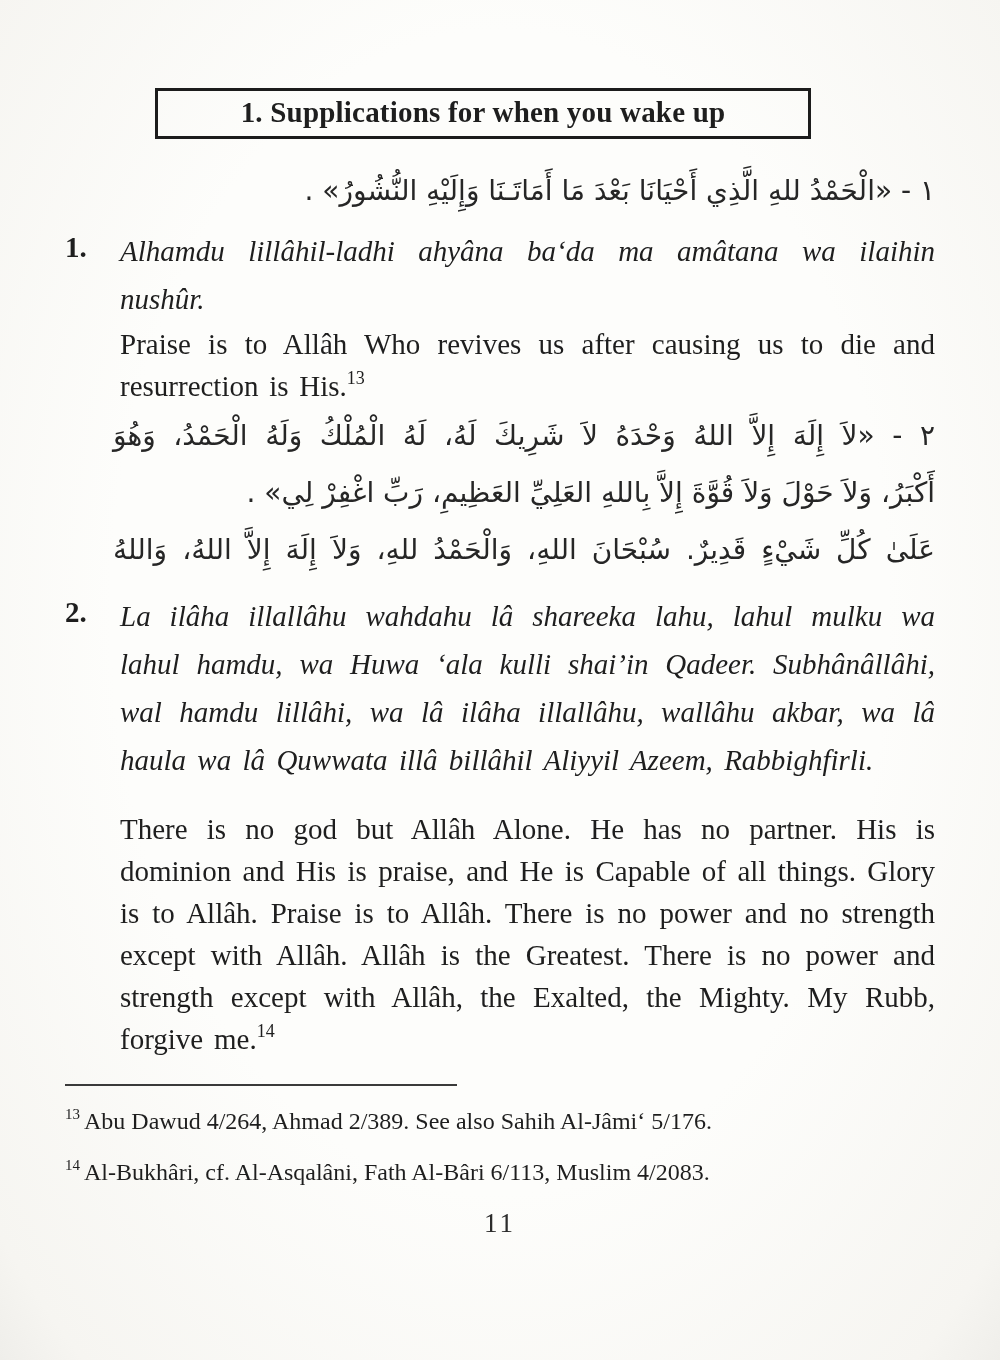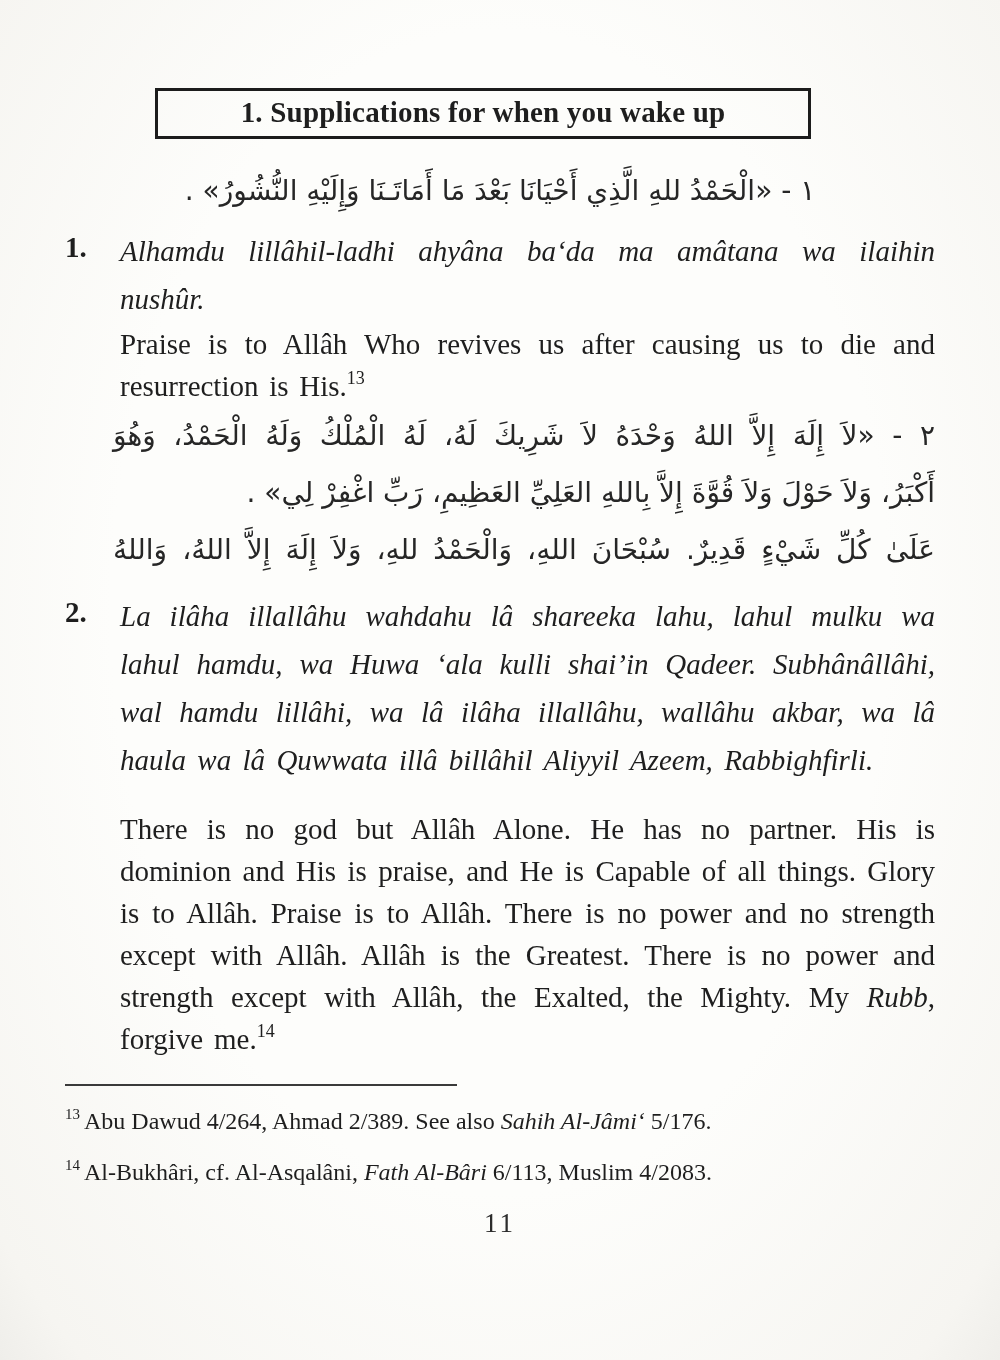--- a/index.html
+++ b/index.html
@@ -35,21 +35,21 @@
 
   .arabic {
     direction: rtl;
     font-family: "DejaVu Sans", sans-serif;
     font-size: 28px;
     color: #262626;
   }
   .arabic-single {
     margin-top: 22px;
     line-height: 60px;
-    text-align: center;
+    text-align: right;
   }
   .arabic-block { margin-top: 0; }
   .arabic-block .ar-line { line-height: 57px; margin-left: 48px; }
   .ar-justify { text-align: justify; text-align-last: justify; }
   .ar-last { text-align: right; }
 
   .item { display: flex; align-items: flex-start; }
   .item-1 { margin-top: 6px; }
   .item-2 { margin-top: 14px; }
   .item .num {
@@ -95,21 +95,21 @@
   .fn {
     margin-top: 13px;
     font-size: 24px;
     line-height: 31px;
   }
   .fn sup {
     font-size: 15px;
     vertical-align: 10px;
     margin-right: 4px;
   }
-  .italic { font-style: italic; }
+  .italic { }
 
   .page-number {
     margin-top: 20px;
     text-align: center;
     font-size: 27px;
     letter-spacing: 3px;
     color: #2c2c2c;
   }
 </style>
 </head>

